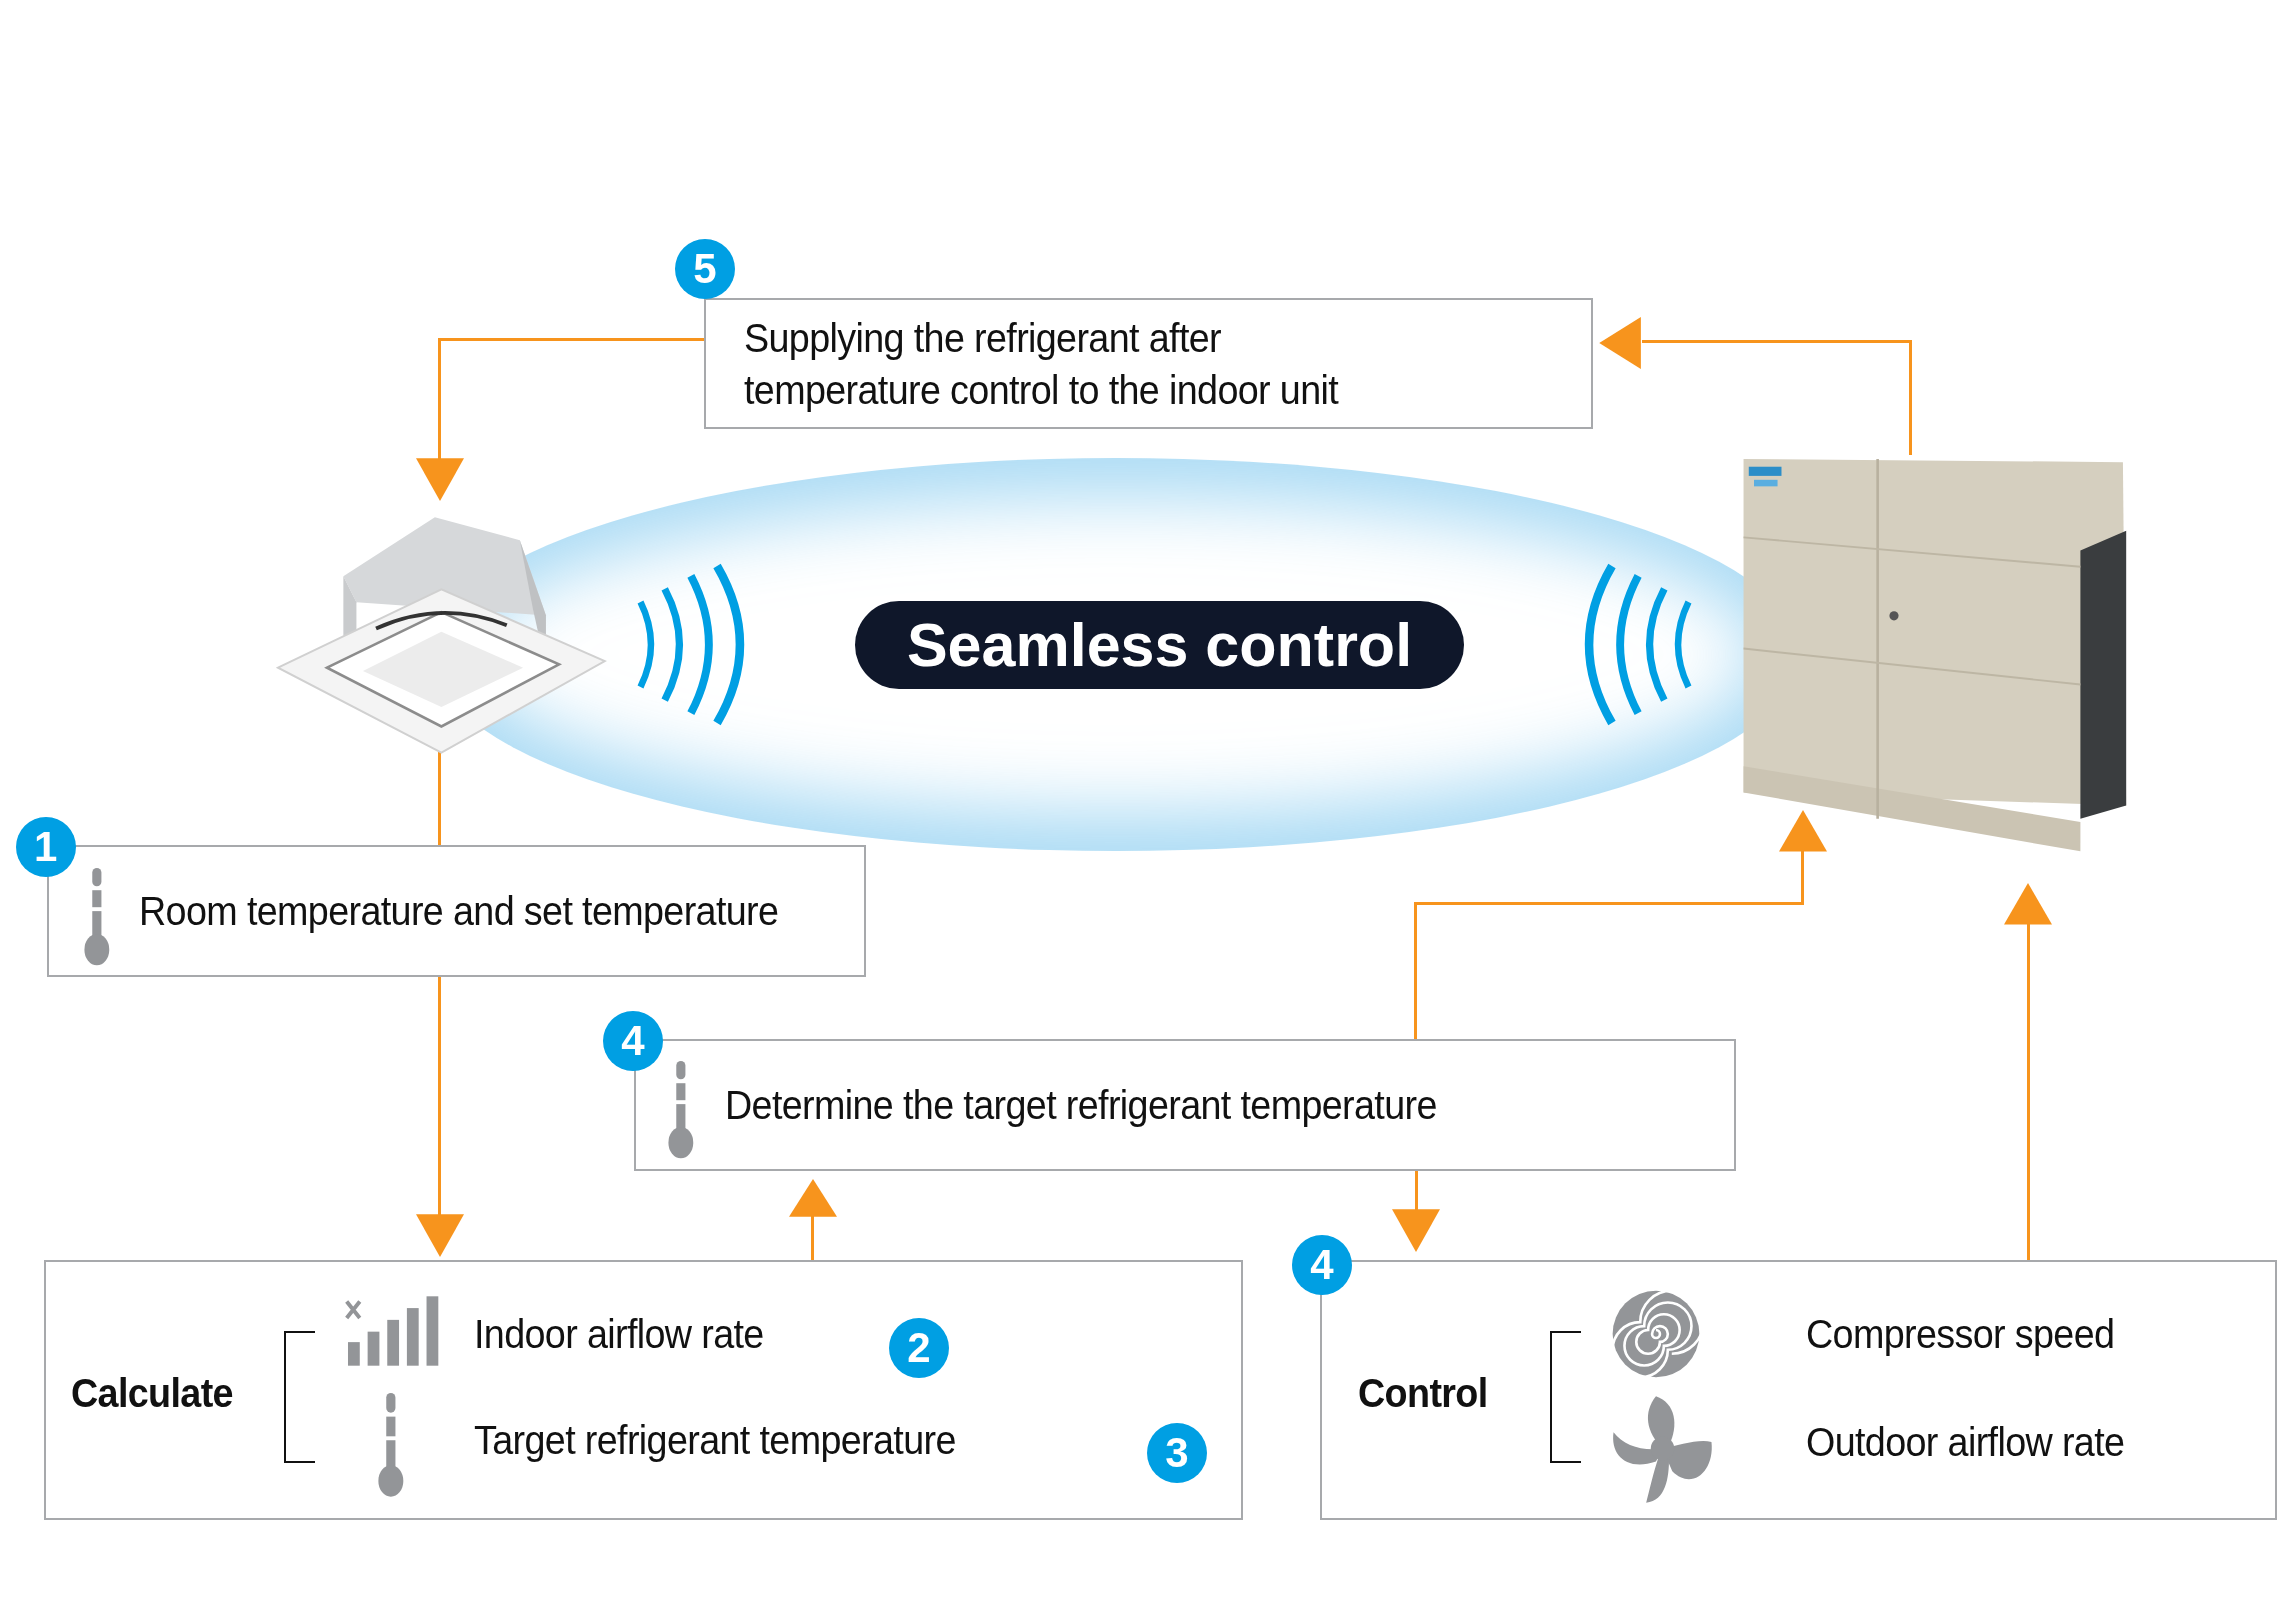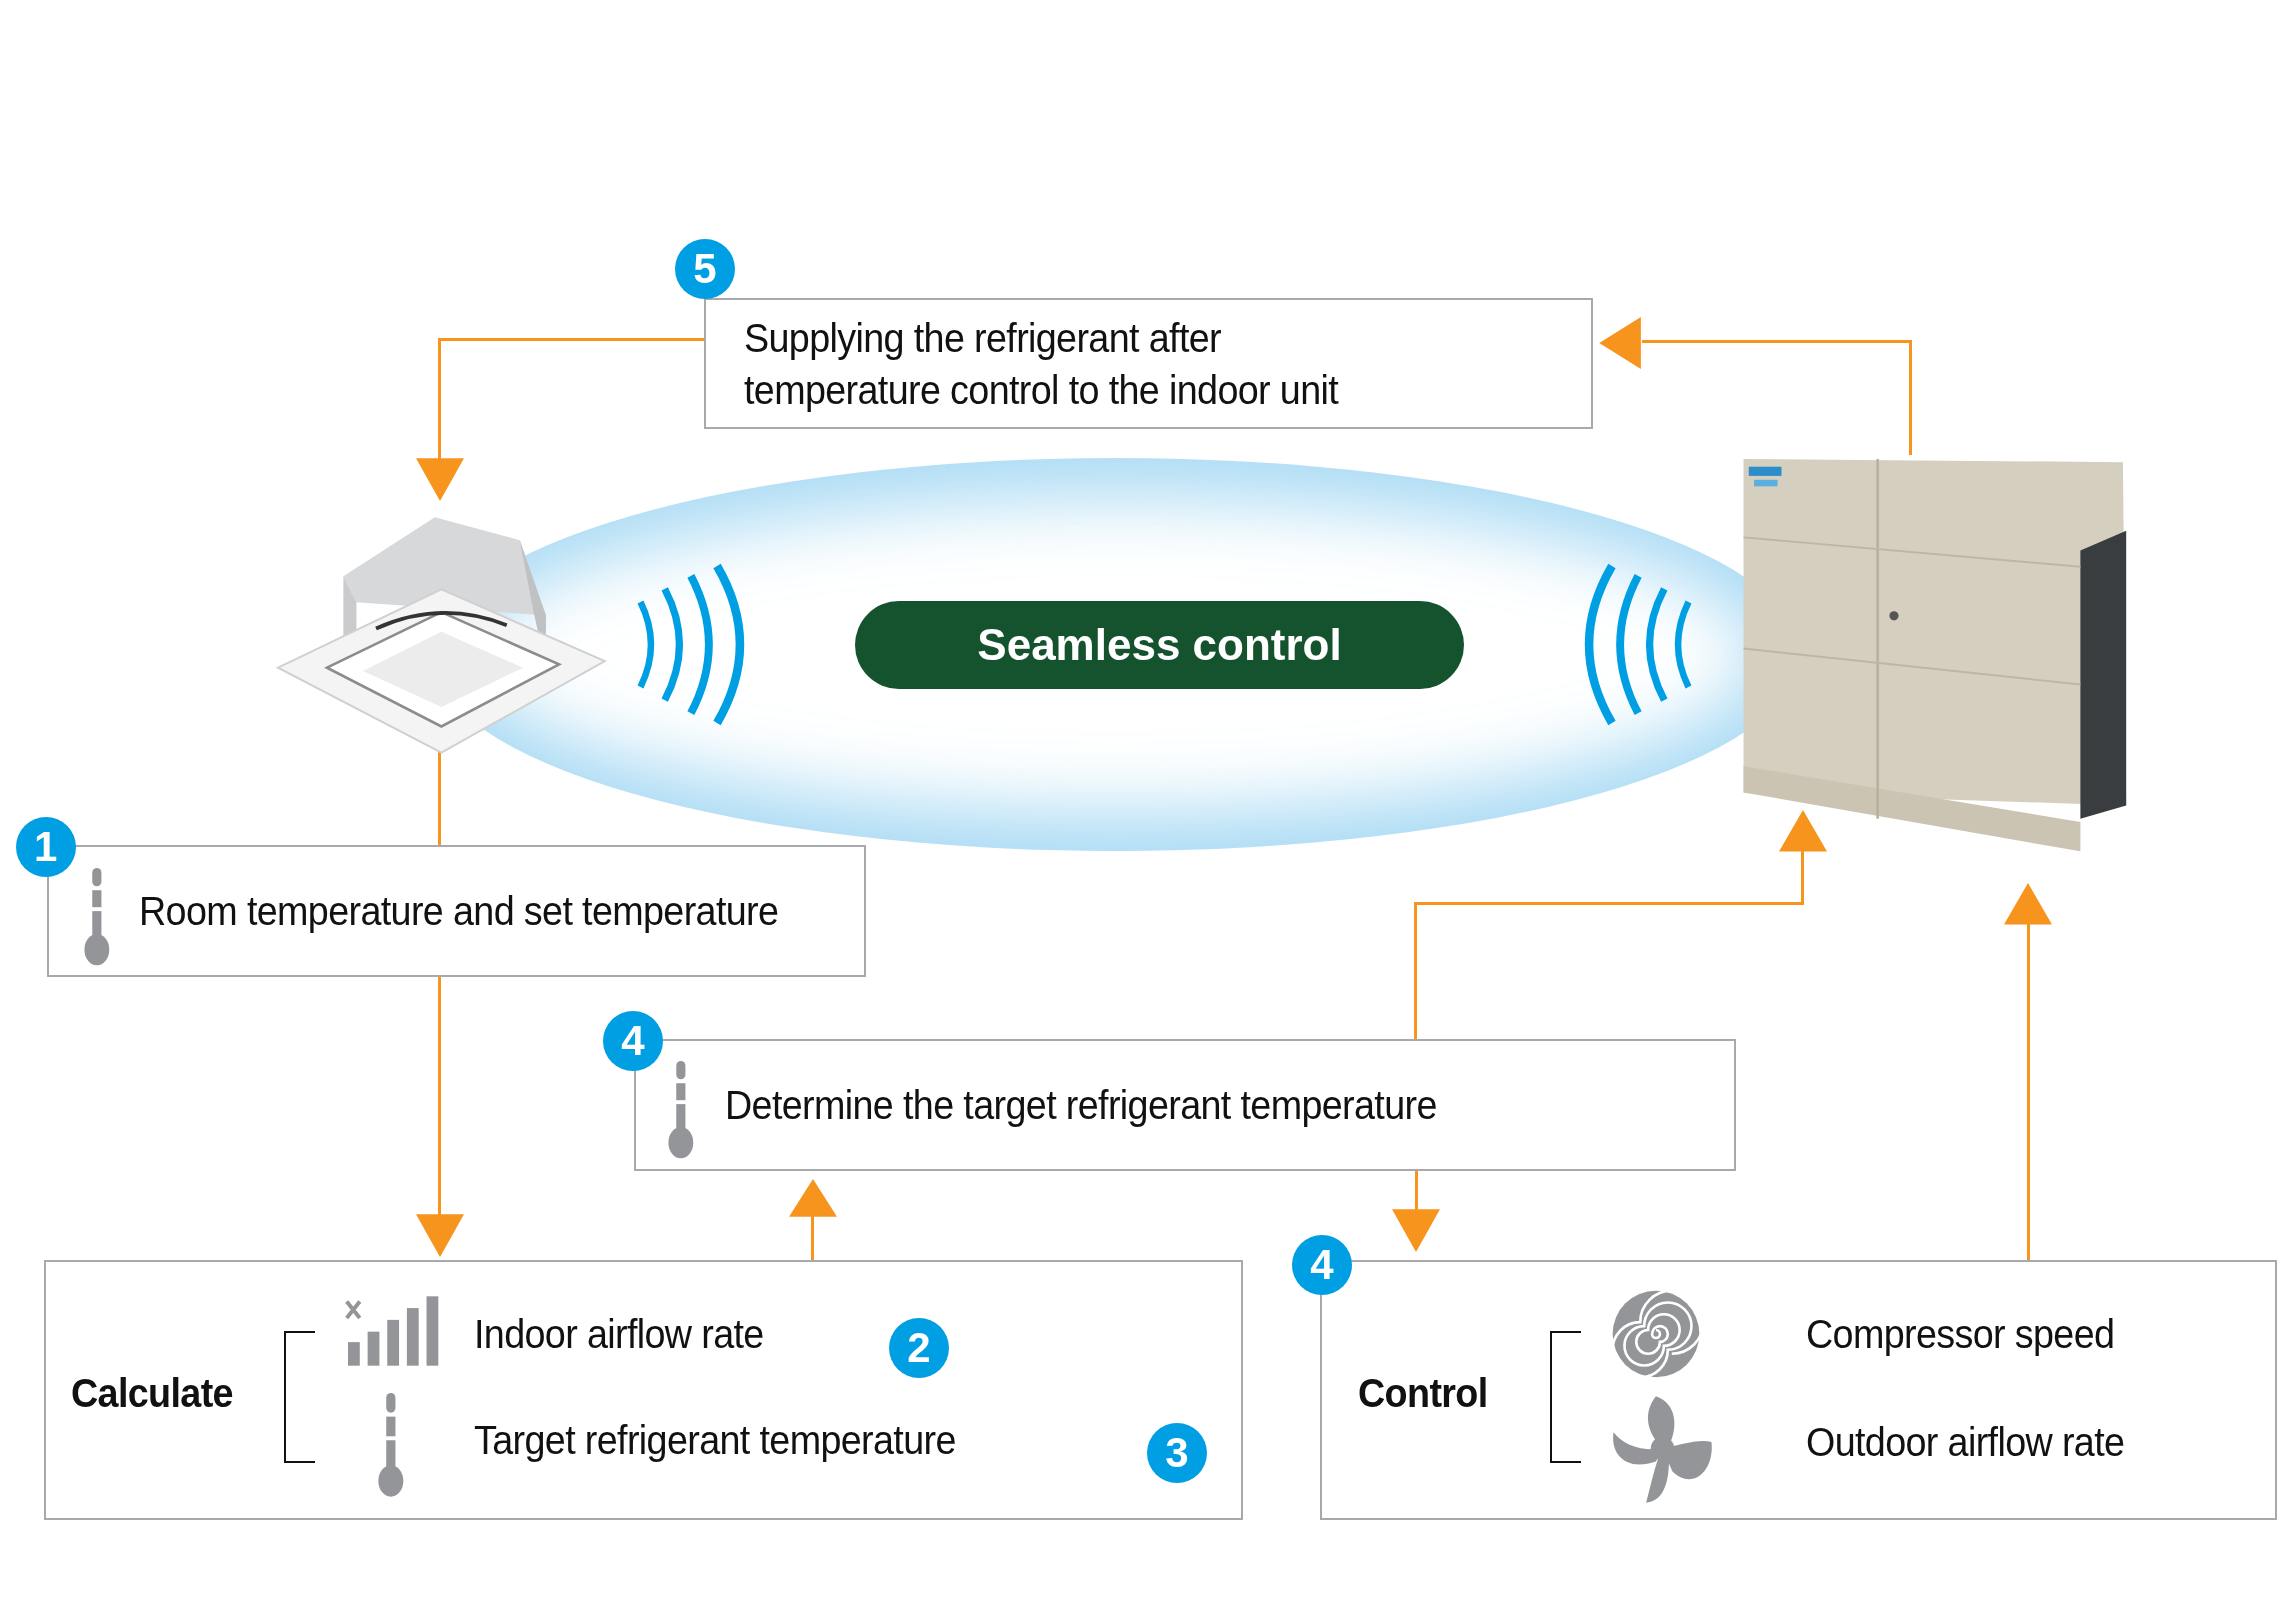--- a/index.html
+++ b/index.html
@@ -4,21 +4,21 @@
 <style>
   html,body{margin:0;padding:0;background:#ffffff;}
   body{width:2295px;height:1623px;position:relative;overflow:hidden;font-family:"Liberation Sans",sans-serif;color:#111;}
   .box{position:absolute;background:#fff;border:2.6px solid #a7a9ac;box-sizing:border-box;}
   .label{position:absolute;font-size:41px;line-height:1.3;color:#111;white-space:nowrap;letter-spacing:-0.7px;transform:scaleX(0.92);transform-origin:left center;}
   .bold{font-weight:bold;}
   .badge{position:absolute;width:60px;height:60px;border-radius:50%;background:#009fe3;color:#fff;font-weight:bold;font-size:42px;display:flex;align-items:center;justify-content:center;}
   .line{position:absolute;background:#f7941d;}
   .glow{position:absolute;left:432px;top:458px;width:1368px;height:393px;border-radius:50%;
         box-shadow:inset 0 0 72px 39px rgba(140,205,240,0.75);}
-  .pill{position:absolute;left:855px;top:601px;width:609px;height:88px;border-radius:46px;background:#14532d;color:#fff;font-weight:bold;font-size:44px;display:flex;align-items:center;justify-content:center;}
+  .pill{position:absolute;left:855px;top:601px;width:609px;height:88px;border-radius:46px;background:#0f172a;color:#fff;font-weight:bold;font-size:61px;display:flex;align-items:center;justify-content:center;}
   .bracket{position:absolute;border:2.6px solid #111;border-right:none;}
   svg{position:absolute;overflow:visible;}
 </style>
 </head>
 <body>
 
 <div class="glow"></div>
 
 <div class="line" style="left:1909px;top:340px;width:3.3px;height:115px;"></div>
 <div class="line" style="left:1642px;top:340px;width:270px;height:3.3px;"></div>

